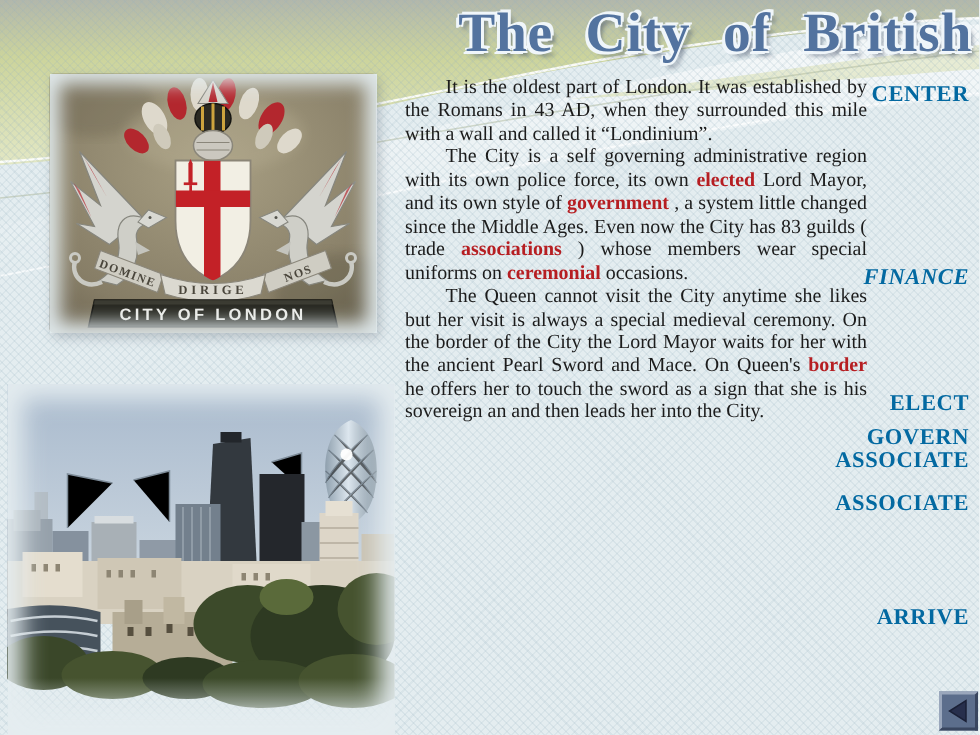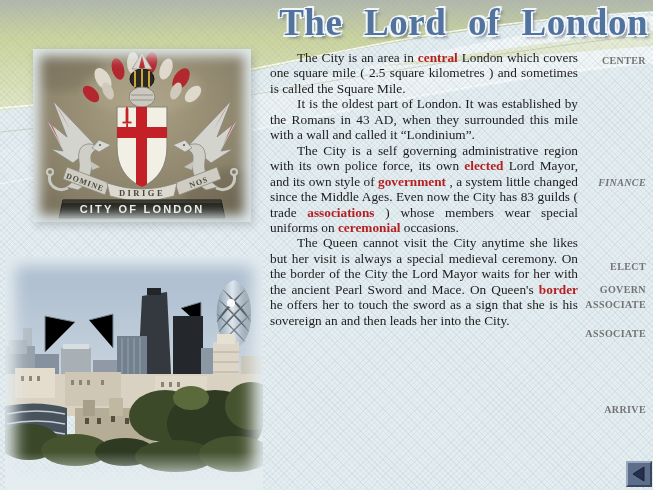--- a/index.html
+++ b/index.html
@@ -35,22 +35,22 @@
   }
   .photo-wrap .feather{box-shadow:inset 0 0 16px 10px rgba(228,237,240,.98);}
   .article{
     position:absolute;left:270px;top:50px;width:308px;z-index:3;
     font-size:13.3px;line-height:15.45px;text-align:justify;color:#1c1c1c;
   }
   .article p{margin:0;text-indent:27px;}
   .article .hl{color:#b61e22;font-weight:bold;}
   .voc{
     position:absolute;right:7px;z-index:3;text-align:right;
-    font-family:"Liberation Serif",serif;font-weight:bold;font-size:10px;
-    letter-spacing:.4px;color:#737373;white-space:nowrap;
+    font-family:"Liberation Serif",serif;font-weight:bold;font-size:15px;
+    letter-spacing:.4px;color:#0369a1;white-space:nowrap;
   }
   .v0{top:55px;} .v1{top:177px;font-style:italic;} .v2{top:235px;margin-top:26px;} .v3{top:284px;text-align:center;}
   .v4{top:299px;} .v5{top:328px;} .v6{top:404px;}
   .back-btn{
     position:absolute;right:1px;bottom:3px;width:26px;height:26px;z-index:4;
     background:#5c6e8c;border:2px solid;cursor:pointer;padding:0;
     border-color:#9aa7bc #39465f #39465f #9aa7bc;box-sizing:border-box;
     display:flex;align-items:center;justify-content:center;
   }
   .back-btn svg{display:block;}
@@ -75,21 +75,21 @@
     <rect width="653" height="490" fill="#e4edf0"></rect>
     <path d="M0,0 L653,0 L653,12 C500,22 370,44 250,72 C155,93 60,106 0,110 Z" fill="url(#greenband)"></path>
     <path d="M653,30 C560,40 460,56 380,66 C460,62 570,52 653,46 Z" fill="#c6cf92" opacity="0.85"></path>
     <path d="M0,150 C180,118 420,42 653,16 L653,64 C430,84 180,152 0,184 Z" fill="url(#bluefade)"></path>
     <path d="M0,108 C120,100 260,66 400,40 C500,22 600,14 653,12" fill="none" stroke="#ffffff" stroke-width="1.6" opacity="0.9"></path>
     <path d="M0,184 C180,150 430,82 653,62" fill="none" stroke="#ffffff" stroke-width="1.3" opacity="0.7"></path>
     <path d="M0,132 C170,116 350,70 653,34" fill="none" stroke="#aeb89a" stroke-width="1" opacity="0.5"></path>
   </svg>
   <div class="texture"></div>
 
-  <div class="title">The Lord of London</div>
+  <div class="title">The City of British</div>
 
   <div class="arms-wrap">
     <svg width="218" height="173" viewBox="0 0 218 173">
       <defs>
         <radialGradient id="stoneg" cx="0.5" cy="0.35" r="0.85">
           <stop offset="0" stop-color="#a89f83"></stop>
           <stop offset="0.7" stop-color="#867d66"></stop>
           <stop offset="1" stop-color="#675f4d"></stop>
         </radialGradient>
         <filter id="soft">
@@ -285,21 +285,20 @@
         <ellipse cx="170" cy="200" rx="40" ry="16" fill="#3c4a2a"></ellipse>
         <ellipse cx="230" cy="198" rx="36" ry="18" fill="#46532f"></ellipse>
       </g>
 
       <rect x="0" y="196" width="258" height="38" fill="url(#fade)"></rect>
     </svg>
     <div class="feather"></div>
   </div>
 
   <div class="article">
-      <p><span>The City is an area in </span><span class="hl">central</span><span> London which covers one square mile ( 2.5 square kilometres ) and sometimes is called the Square Mile.</span></p>
       <p><span>It is the oldest part of London. It was established by the Romans in 43 AD, when they surrounded this mile with a wall and called it “Londinium”.</span></p>
       <p><span>The City is a self governing administrative region with its own police force, its own </span><span class="hl">elected</span><span> Lord Mayor, and its own style of </span><span class="hl">government</span><span> , a system little changed since the Middle Ages. Even now the City has 83 guilds ( trade </span><span class="hl">associations</span><span> ) whose members wear special uniforms on </span><span class="hl">ceremonial</span><span> occasions.</span></p>
       <p><span>The Queen cannot visit the City anytime she likes but her visit is always a special medieval ceremony. On the border of the City the Lord Mayor waits for her with the ancient Pearl Sword and Mace. On Queen's </span><span class="hl">border</span><span> he offers her to touch the sword as a sign that she is his sovereign an and then leads her into the City.</span></p>
     </div>
 
   <div class="voc v0">CENTER</div>
   <div class="voc v1">FINANCE</div>
   <div class="voc v2">ELECT</div>
   <div class="voc v3">GOVERN</div>
   <div class="voc v4">ASSOCIATE</div>

